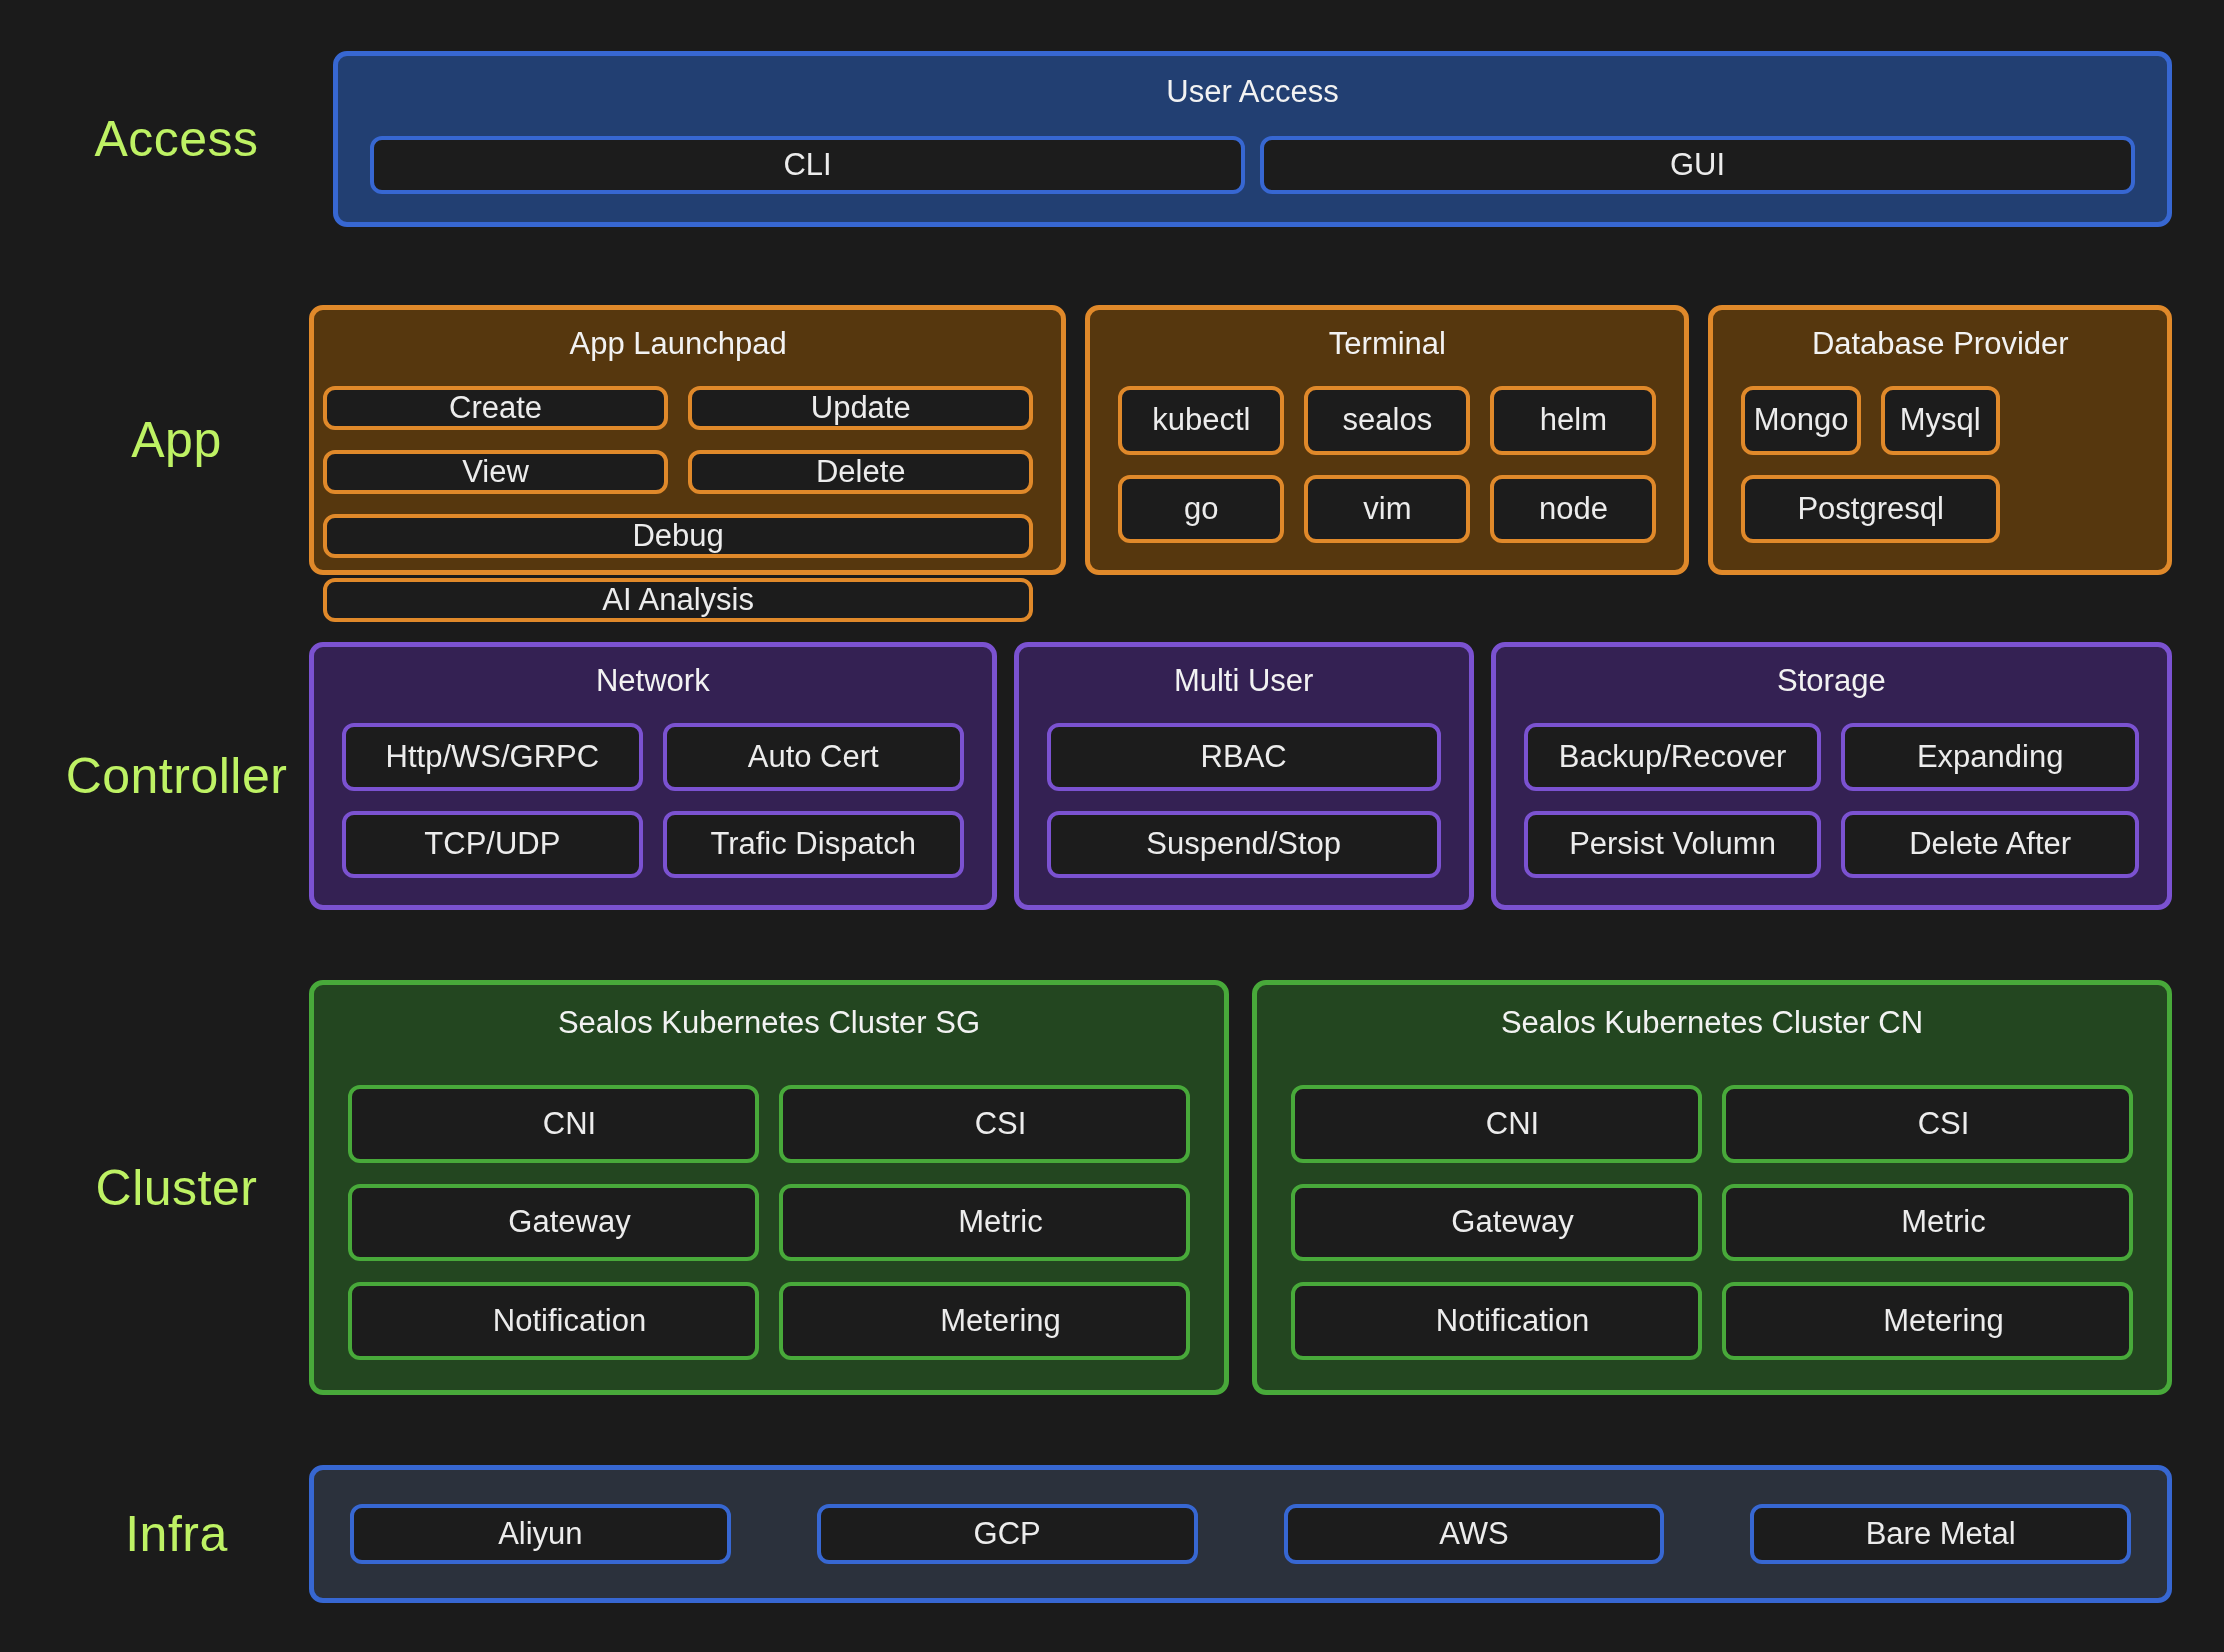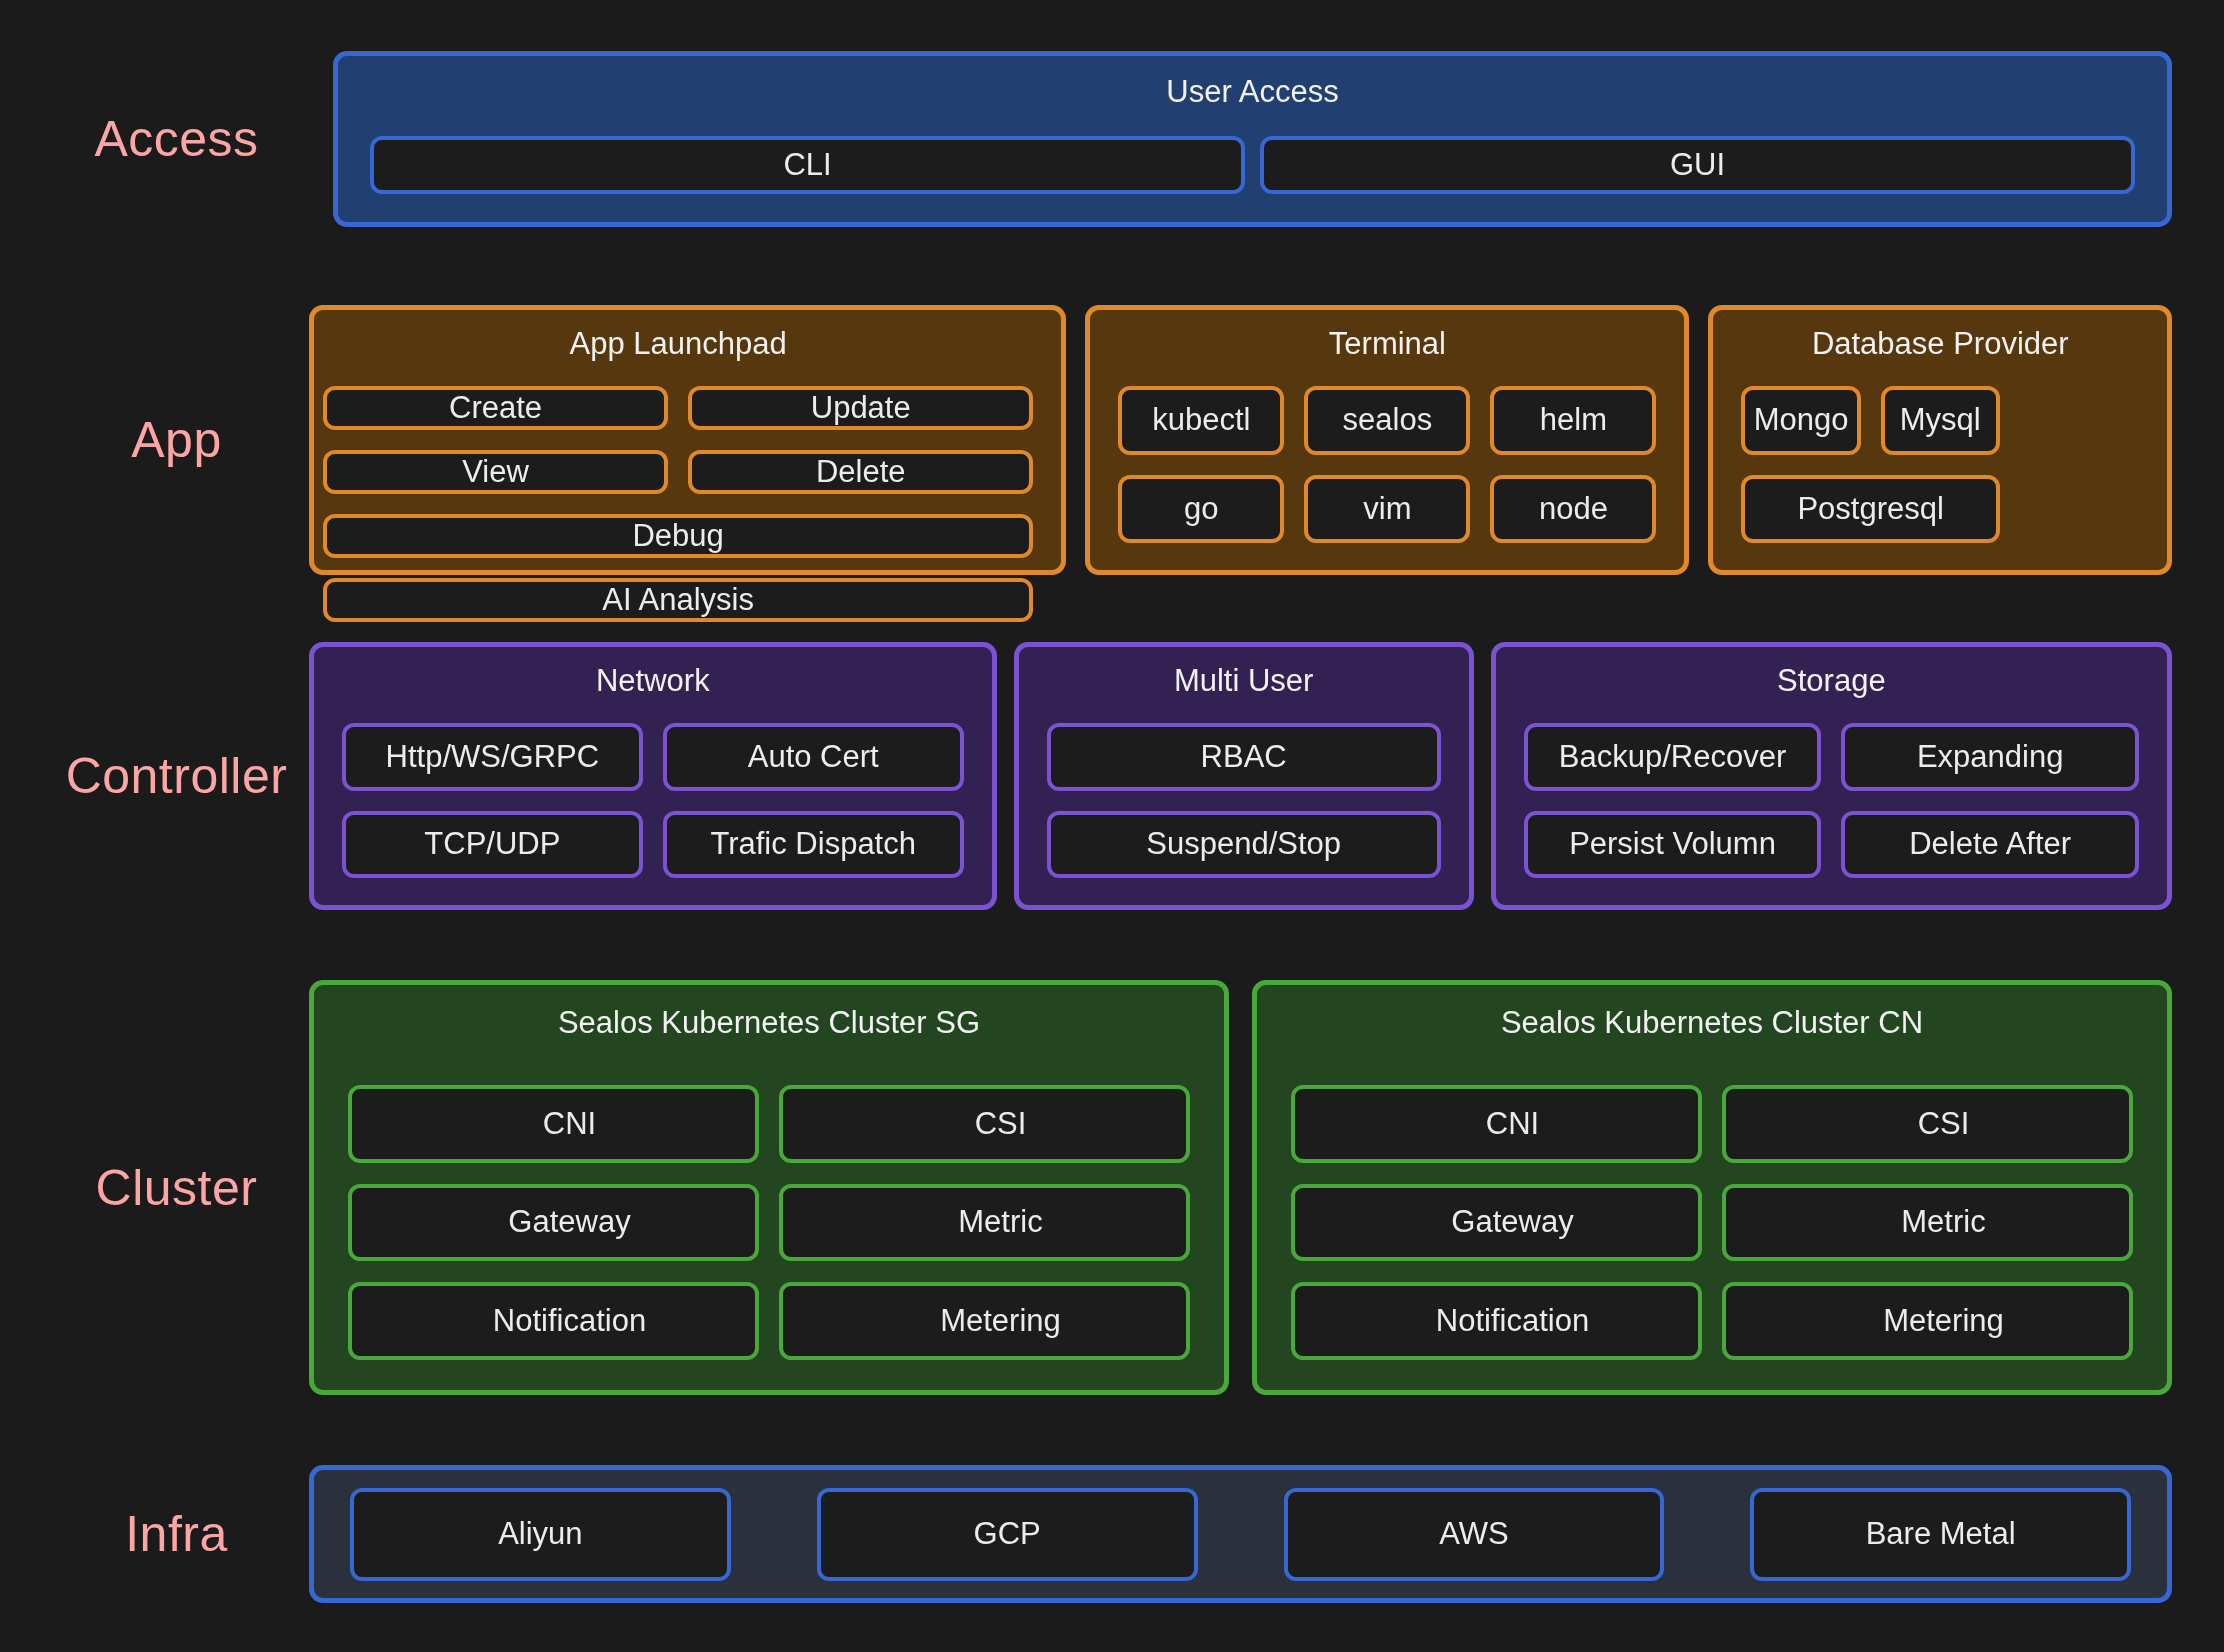--- a/index.html
+++ b/index.html
@@ -9,21 +9,21 @@
     width:2224px; height:1652px;
     background:var(--background,#1b1b1b);
     color:var(--text,#ececec);
     font-family:"Liberation Sans","DejaVu Sans",sans-serif;
     overflow:hidden;
   }
   .row { display:flex; margin-right:52px; }
   .row-label {
     flex:0 0 309px;
     display:flex; align-items:center; justify-content:center;
-    font-size:50px; color:#fca5a5; letter-spacing:.5px;padding-left:44px;
+    font-size:50px; color:#bef264; letter-spacing:.5px;padding-left:44px;
   }
   .row-content { flex:1; display:flex; min-width:0; }
 
   .section {
     display:flex; flex-direction:column;
     border:5px solid; border-radius:14px;
     min-width:0;
   }
   .sec-title {
     font-size:31px; font-weight:400; line-height:40px;
@@ -85,21 +85,21 @@
   
   .row-cluster { height:415px; margin-top:70px; }
   .row-cluster .row-content { gap:23px; }
   .sec-cluster { flex:1 1 0; padding:18px 34px 30px; }
   .sec-cluster .sec-title { margin-bottom:42px; }
   .sec-cluster .grid { flex:1; grid-template-columns:repeat(2,1fr); gap:21px 20px; }
 
   
   .row-infra { height:138px; margin-top:70px; }
   .sec-infra { flex:1; justify-content:center; padding:0 36px; }
-  .sec-infra .grid { grid-template-columns:repeat(4,1fr); gap:86px; height:93px; }
+  .sec-infra .grid { grid-template-columns:repeat(4,1fr); gap:86px; height:60px; }
 
   .span2 { grid-column:span 2; }
 </style>
 </head>
 <body>
 
 <div class="page">
 
   <div class="row row-access">
     <div class="row-label">Access</div>

